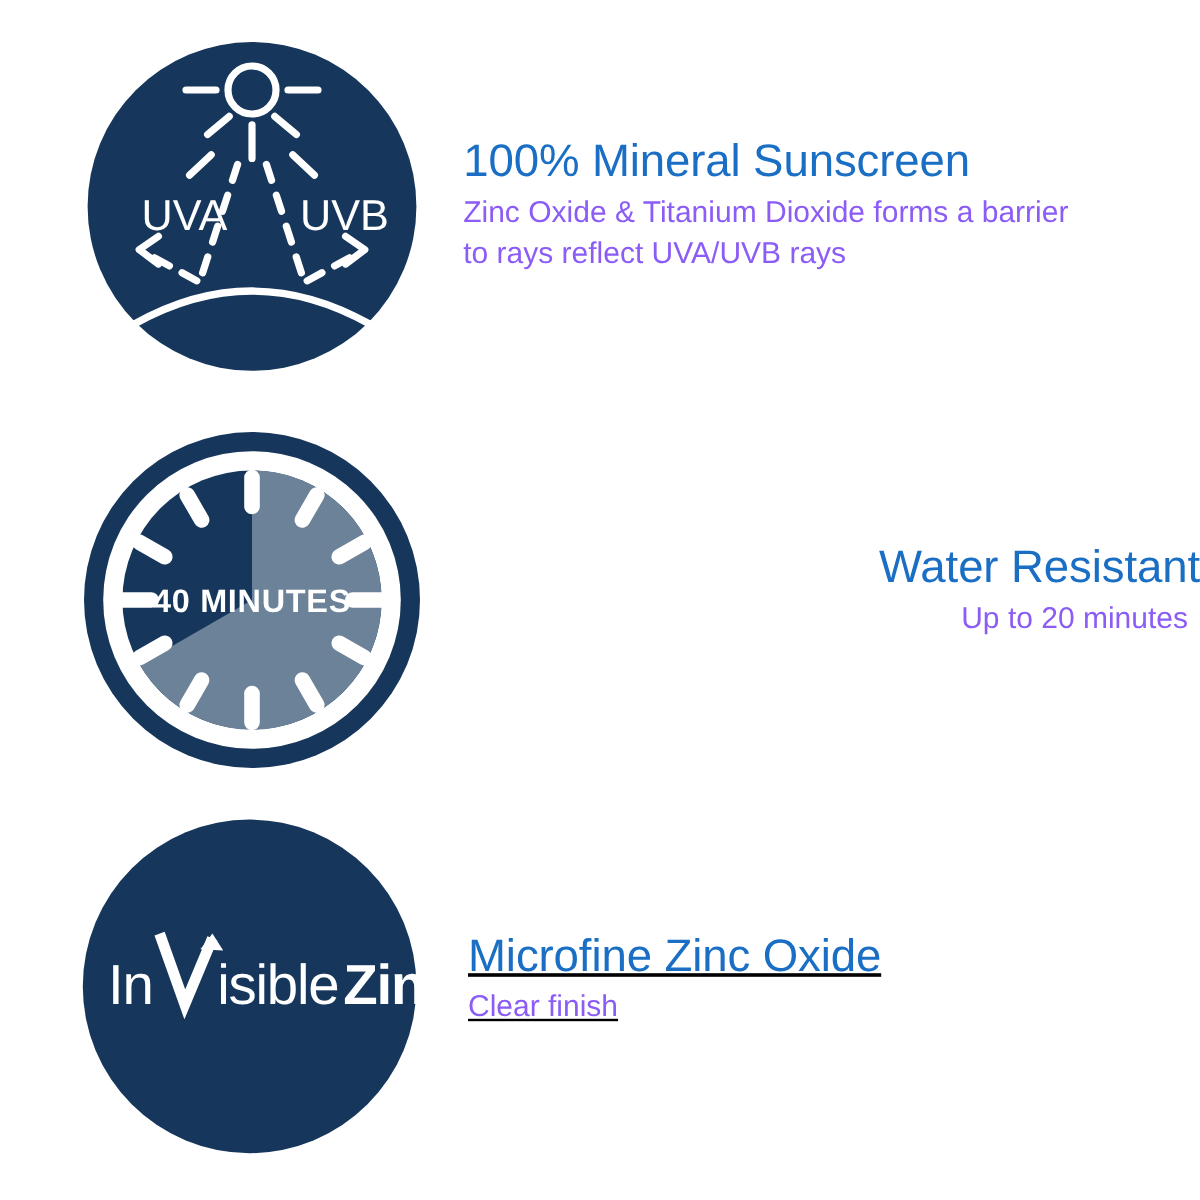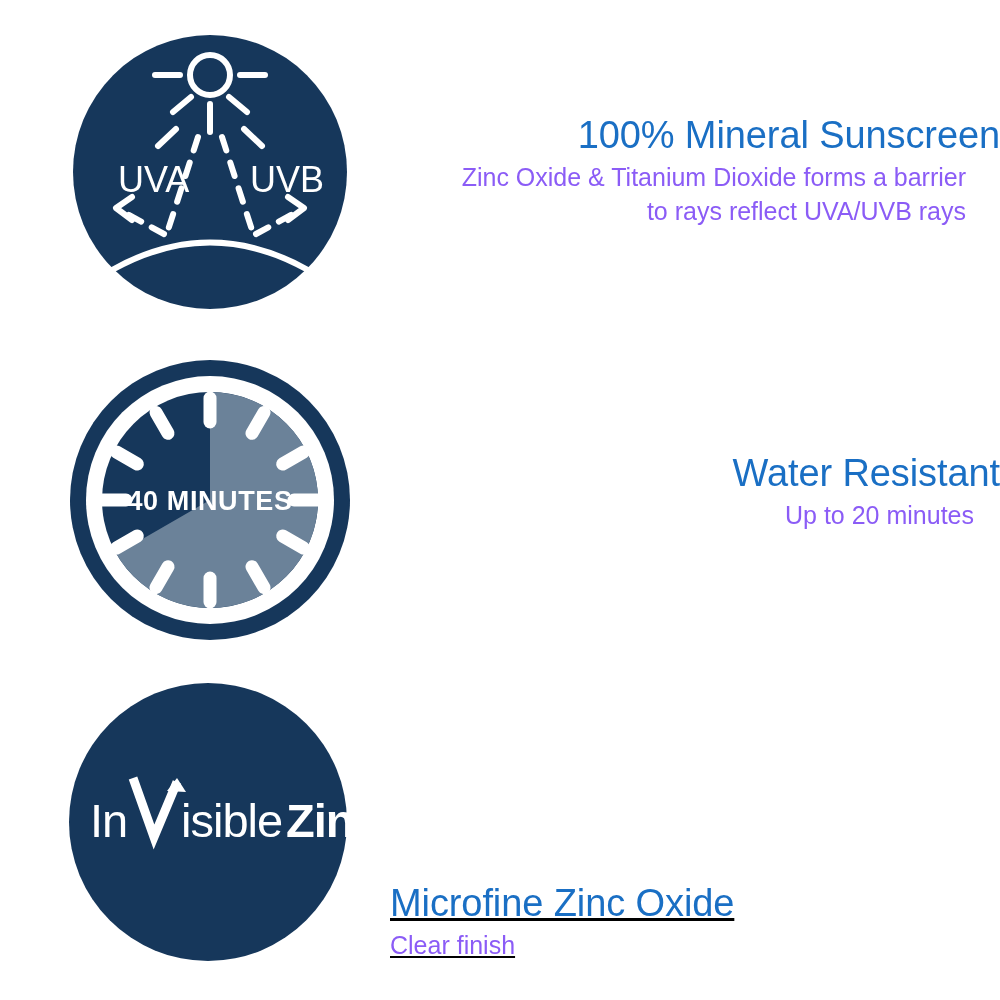--- a/index.html
+++ b/index.html
@@ -63,27 +63,27 @@
     line-height: 1.38;
     font-weight: 400;
     margin: 4px 0 0 0;
     max-width: 580px;
     font-family: "Liberation Sans", sans-serif;
   }
 
   
   #row-mineral   { top: 34px;  }
   #row-mineral .badge-wrap   { margin-left: 72px; }
-  #row-mineral .copy         { margin-left: 38px; padding-top: 82px; text-align: right; }
+  #row-mineral .copy         { margin-left: 38px; padding-top: 82px; }
 
   #row-water     { top: 358px; text-align: right; }
   #row-water .badge-wrap     { margin-left: 68px; }
-  #row-water .copy           { margin-left: 42px; padding-top: 96px; }
-
-  #row-microfine { top: 682px; align-items: flex-end; }
+  #row-water .copy           { margin-left: 58px; padding-top: 96px; }
+
+  #row-microfine { top: 682px; }
   #row-microfine .badge-wrap { margin-left: 68px; }
   #row-microfine .copy       { margin-left: 42px; padding-top: 96px; text-decoration: underline; }
 
   
   .logo-text-main { font-family: "Liberation Sans", sans-serif; }
 </style>
 </head>
 <body>
 
 <div class="board">

